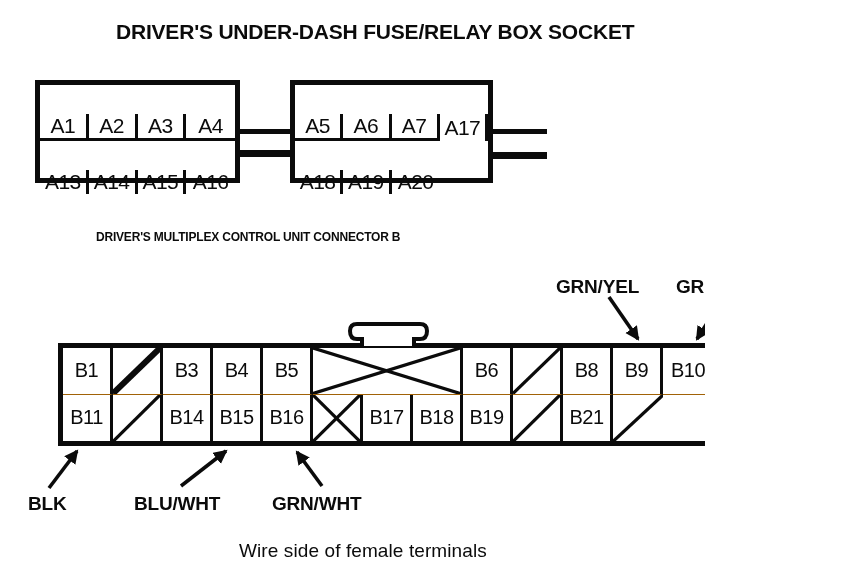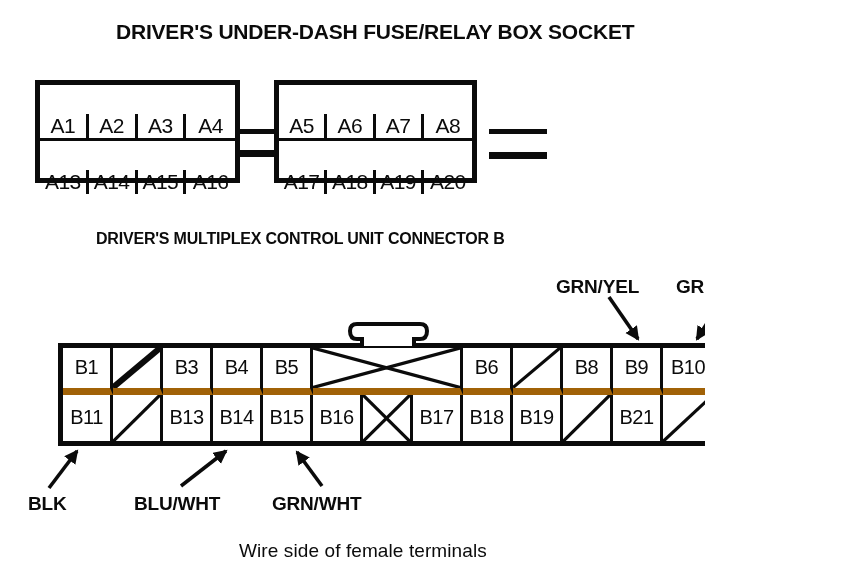--- a/index.html
+++ b/index.html
@@ -11,35 +11,35 @@
     color: #0b0b0b;
     overflow: hidden;
   }
   .title {
     position: absolute;
     font-weight: 700;
     letter-spacing: -0.2px;
     white-space: nowrap;
   }
   .title-1 { left: 116px; top: 20px; font-size: 21px; }
-  .title-2 { left: 96px; top: 230px; font-size: 16px; }
+  .title-2 { left: 96px; top: 230px; font-size: 12px; }
 
   
   .ablock {
     position: absolute;
     top: 80px; height: 103px;
     border: 5px solid #0b0b0b;
     box-sizing: border-box;
     display: grid;
     grid-template-columns: repeat(4, 1fr);
     grid-template-rows: 1fr 1fr;
     background: #ffffff;
   }
   .ablock-1 { left: 35px;  width: 205px; }
-  .ablock-2 { left: 274px; width: 203px; }
+  .ablock-2 { left: 290px; width: 203px; }
   .ablock-3 { left: 543px; width: 204px; }
   .acell {
     box-sizing: border-box;
     border-right: 3px solid #0b0b0b;
     display: flex; align-items: center; justify-content: center;
     font-size: 21px; font-weight: 400; letter-spacing: -0.5px; margin-top: 29px;
   }
   .acell.c4 { border-right: none; }
   .acell.r1 { border-bottom: 3px solid #0b0b0b; }
 
@@ -58,21 +58,21 @@
     background: #ffffff;
   }
   .bcell {
     position: relative;
     box-sizing: border-box;
     border-right: 3px solid #0b0b0b;
     display: flex; align-items: center; justify-content: center;
     font-size: 20px; font-weight: 400; letter-spacing: -0.5px;
     overflow: hidden;
   }
-  .bcell.r1 { border-bottom: 7px solid #a16207; text-align: center; }
+  .bcell.r1 { border-bottom: 1px solid #a16207; text-align: center; }
   .bcell.last { border-right: none; }
   .bcell.span3 { grid-column: span 3; }
   .bcell svg.mark { position: absolute; left: 0; top: 0; width: 100%; height: 100%; }
 
   
   .wire-label {
     position: absolute;
     font-size: 19px; font-weight: 700; letter-spacing: -0.2px;
     white-space: nowrap;
   }
@@ -107,21 +107,20 @@
     <div class="acell r2 c4">A16</div>
   </div>
 
   <div class="linkbar" style="left:236px; top:129px; width:58px; height:5px;"></div>
   <div class="linkbar" style="left:236px; top:150px; width:58px; height:7px;"></div>
 
   <div class="ablock ablock-2">
     <div class="acell r1 c1">A5</div>
     <div class="acell r1 c2">A6</div>
     <div class="acell r1 c3">A7</div>
-    <div class="acell r1 c4">A8</div>
     <div class="acell r2 c1">A17</div>
     <div class="acell r2 c2">A18</div>
     <div class="acell r2 c3">A19</div>
     <div class="acell r2 c4">A20</div>
   </div>
 
   <div class="linkbar" style="left:489px; top:129px; width:58px; height:5px;"></div>
   <div class="linkbar" style="left:489px; top:152px; width:58px; height:7px;"></div>
 
 
@@ -156,21 +155,20 @@
     <div class="bcell r1">B8</div>
     <div class="bcell r1">B9</div>
     <div class="bcell r1 last">B10</div>
 
     <div class="bcell r2">B11</div>
     <div class="bcell r2">
       <svg class="mark" viewBox="0 0 100 100" preserveAspectRatio="none">
           <line x1="0" y1="100" x2="100" y2="0" stroke="#0b0b0b" vector-effect="non-scaling-stroke" stroke-width="3.2"></line>
         </svg>
     </div>
-    <div class="bcell r2">B13</div>
     <div class="bcell r2">B14</div>
     <div class="bcell r2">B15</div>
     <div class="bcell r2">B16</div>
     <div class="bcell r2">
       <svg class="mark" viewBox="0 0 100 100" preserveAspectRatio="none">
         <line x1="0" y1="0" x2="100" y2="100" stroke="#0b0b0b" vector-effect="non-scaling-stroke" stroke-width="3.2"></line>
         <line x1="0" y1="100" x2="100" y2="0" stroke="#0b0b0b" vector-effect="non-scaling-stroke" stroke-width="3.2"></line>
       </svg>
     </div>
     <div class="bcell r2">B17</div>

